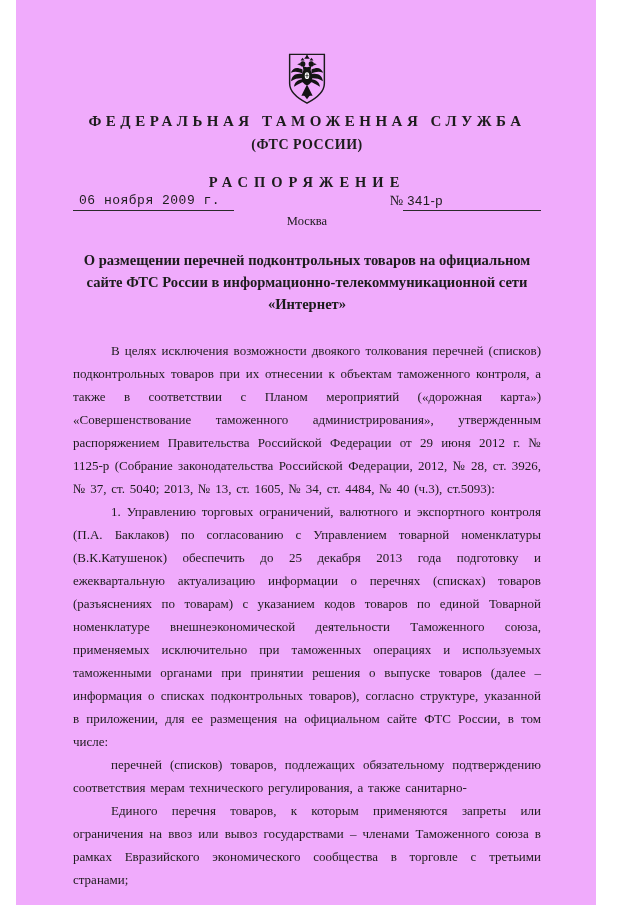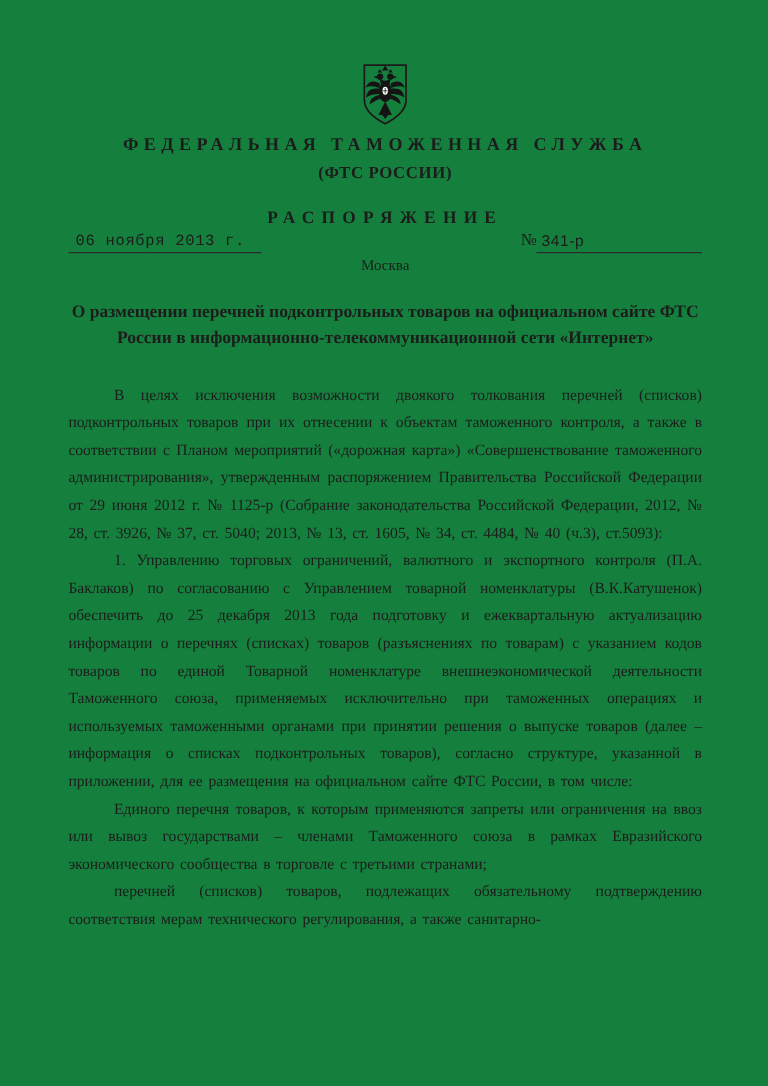--- a/index.html
+++ b/index.html
@@ -6,22 +6,22 @@
   body{
     width:640px;height:905px;
     background:#ffffff;
     font-family:"Liberation Serif", serif;
     color:#1c1c1c;
     overflow:hidden;
     position:relative;
   }
   .page{
     position:absolute;
-    left:0;top:0;width:640px;height:905px;
-    background:#15803d;
+    left:16px;top:0;width:580px;height:905px;
+    background:#f0abfc;
   }
   .content{
     margin:0 55px 0 57px; 
     position:relative;
   }
   
   .emblem-wrap{
     text-align:center;
     padding-top:52px;
     line-height:0;
@@ -153,31 +153,31 @@
           <path d="M50 38 V46 M47 42 H53" stroke="#141414" stroke-width="1.2"></path>
         </svg>
       </span>
     </div>
 
     <div class="org-name">ФЕДЕРАЛЬНАЯ ТАМОЖЕННАЯ СЛУЖБА</div>
     <div class="org-abbr">(ФТС РОССИИ)</div>
     <div class="doc-type">РАСПОРЯЖЕНИЕ</div>
 
     <div class="date-row">
-      <span class="date-left">06 ноября 2013 г.</span>
+      <span class="date-left">06 ноября 2009 г.</span>
       <span class="num-right">
         <span class="num-sign">№</span>
         <span class="num-value">341-р</span>
       </span>
     </div>
     <div class="city">Москва</div>
 
     <div class="doc-title">О размещении перечней подконтрольных товаров на официальном сайте ФТС России в информационно-телекоммуникационной сети «Интернет»</div>
 
     <div class="body-text">
       <p class="body-p">В целях исключения возможности двоякого толкования перечней (списков) подконтрольных товаров при их отнесении к объектам таможенного контроля, а также в соответствии с Планом мероприятий («дорожная карта») «Совершенствование таможенного администрирования», утвержденным распоряжением Правительства Российской Федерации  от 29 июня 2012 г. № 1125-р (Собрание законодательства Российской Федерации,  2012, № 28, ст. 3926, № 37, ст. 5040;  2013, №  13, ст. 1605,  № 34, ст. 4484, № 40 (ч.3), ст.5093):</p>
       <p class="body-p">1. Управлению торговых ограничений, валютного и экспортного контроля (П.А. Баклаков) по согласованию с Управлением товарной номенклатуры (В.К.Катушенок) обеспечить до 25 декабря 2013 года подготовку и ежеквартальную  актуализацию информации о перечнях (списках) товаров (разъяснениях по товарам) с указанием кодов товаров по единой Товарной номенклатуре внешнеэкономической деятельности Таможенного союза, применяемых исключительно при таможенных операциях и используемых таможенными органами при принятии решения о выпуске товаров (далее – информация о списках подконтрольных товаров), согласно структуре, указанной в приложении, для  ее размещения на официальном сайте ФТС России, в том числе:</p>
+      <p class="body-p">перечней (списков) товаров, подлежащих обязательному подтверждению соответствия мерам технического регулирования, а также санитарно-</p>
       <p class="body-p">Единого перечня товаров, к которым применяются запреты или ограничения на ввоз или вывоз государствами – членами Таможенного союза в рамках Евразийского экономического сообщества в торговле с третьими странами;</p>
-      <p class="body-p">перечней (списков) товаров, подлежащих обязательному подтверждению соответствия мерам технического регулирования, а также санитарно-</p>
     </div>
 
   </div>
 </div>
 
 </body></html>

